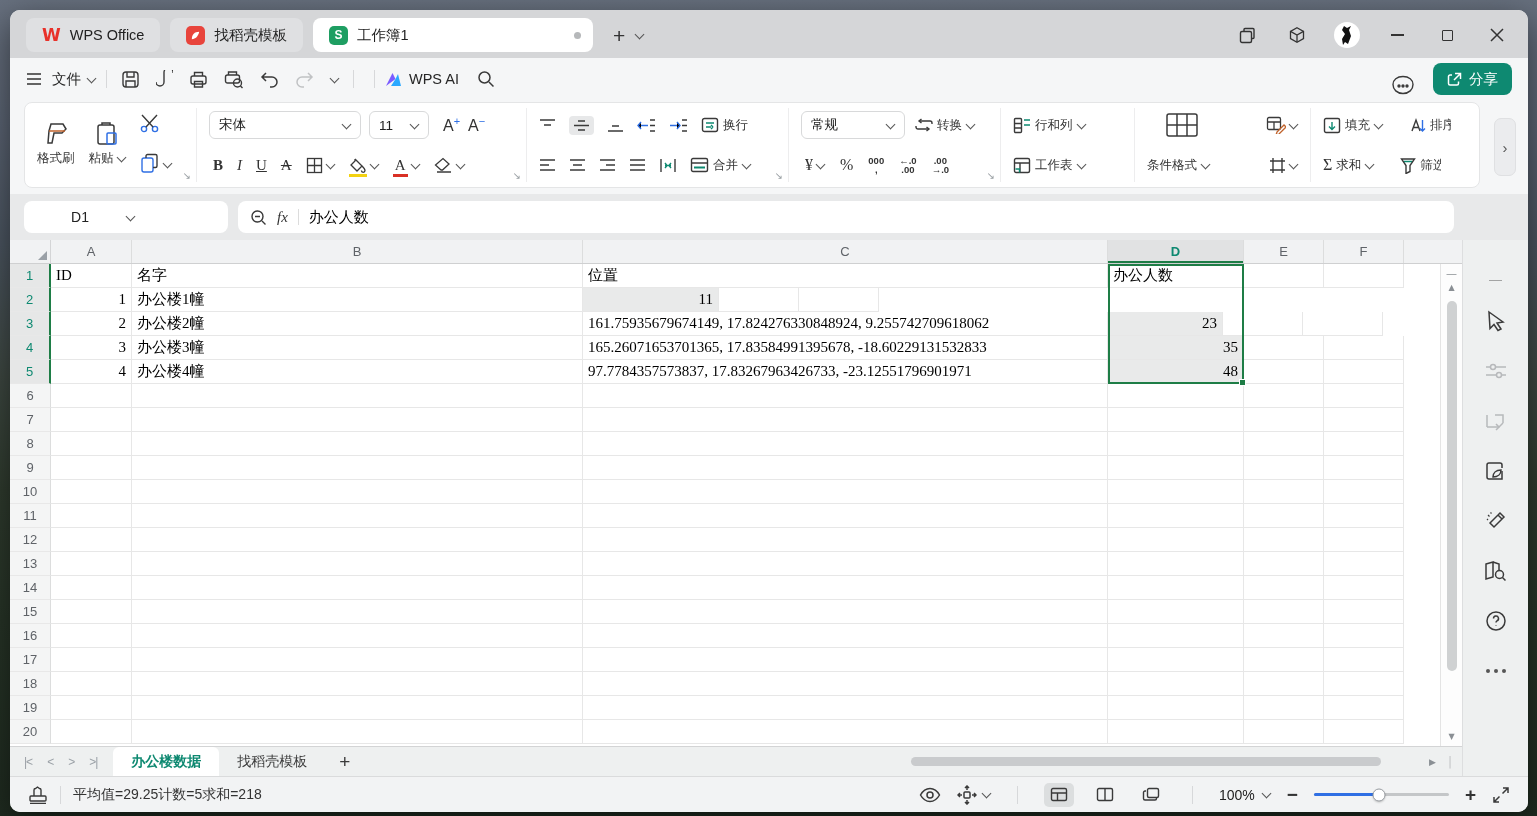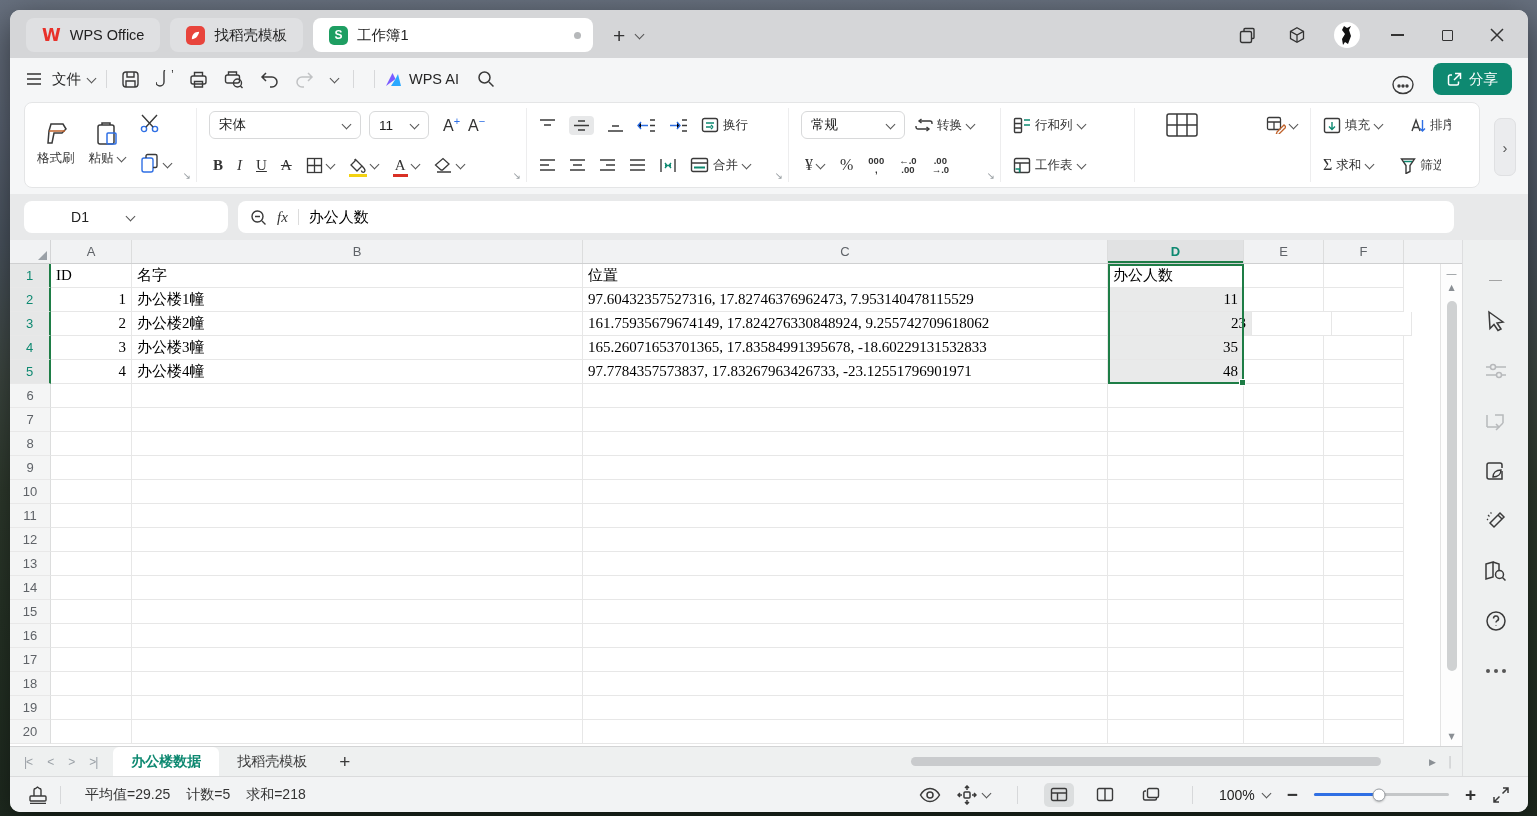--- a/index.html
+++ b/index.html
@@ -87,21 +87,21 @@
   .nav{display:flex;gap:15px;color:#9aa0a6;font-size:12px;letter-spacing:-1px;margin-right:16px}
   .sheet-tab{height:30px;display:flex;align-items:center;padding:0 18px;font-size:14px;color:#3a3a3a}
   .sheet-tab.active{background:#fff;color:#0e8971;font-weight:700;border-radius:6px 6px 0 0}
   .tab-plus{font-size:19px;color:#3a3a3a;margin-left:14px}
   .tab-spacer{flex:1}
   .hthumb{width:470px;height:9px;border-radius:5px;background:#c9cbcd;margin-right:48px}
   .hs-right{display:flex;align-items:center;gap:12px;color:#8a8f94;font-size:9px;margin-right:10px;font-family:"DejaVu Sans",sans-serif}
   .hs-right .bar{color:#c2c4c6;font-size:12px}
   
   .statusbar{height:36px;background:#f2f3f4;border-top:1px solid #dadbdc;display:flex;align-items:center;padding:0 18px;font-size:14px;color:#333;flex:none}
-  .stats{display:flex;gap:16px;margin-left:12px}
+  .stats{display:flex;margin-left:0}
   .sb-right{margin-left:auto;display:flex;align-items:center;gap:16px}
   .viewbtn{width:30px;height:24px;border-radius:5px;display:flex;align-items:center;justify-content:center}
   .viewbtn.active{background:#dcdedf}
   .zoomlbl{display:flex;align-items:center;gap:7px;color:#222}
   .pm{font-size:19px;font-weight:600;color:#333;line-height:1}
   .slider{width:135px;height:3px;background:#c4c6c8;border-radius:2px;position:relative}
   .slider .fill{position:absolute;left:0;top:0;height:3px;width:48%;background:#2f6fe4;border-radius:2px}
   .slider .knob{position:absolute;left:48%;top:50%;transform:translate(-50%,-50%);width:13px;height:13px;border-radius:50%;background:#fff;border:1px solid #9a9ea3;box-shadow:0 1px 2px rgba(0,0,0,.2)}
   
   .sidebar{width:66px;background:#eef0f0;border-left:1px solid #dddedf;display:flex;flex-direction:column;align-items:center;padding-top:22px;flex:none}
@@ -454,20 +454,32 @@
             </svg>
           <span style="display:flex;align-items:center;gap:3px">
             <svg width="20" height="18" viewBox="0 0 20 18" fill="none" stroke="#3a3a3a" stroke-width="1.3">
                 <rect x="1.5" y="1.5" width="13" height="12" rx="1.5"></rect>
                 <path d="M1.5 6 h13 M8 6 v7.5"></path>
                 <path d="M11 16 l7-7 2 2 -7 7 -3 1 z" stroke="#c0622b"></path>
               </svg>
             <span class="chev"></span>
           </span>
         </div>
+        <div class="rrow" style="justify-content:space-between">
+          <span class="tbtn">
+            <span>条件格式</span>
+            <span class="chev"></span>
+          </span>
+          <span style="display:flex;align-items:center;gap:3px">
+            <svg width="17" height="17" viewBox="0 0 17 17" fill="none" stroke="#3a3a3a" stroke-width="1.4">
+                <path d="M4 1 v15 M13 1 v15 M1 4 h15 M1 13 h15"></path>
+              </svg>
+            <span class="chev"></span>
+          </span>
+        </div>
       </div>
 
       <div class="rgroup" style="width:230px;border-right:none">
         <div class="rrow" style="gap:26px">
           <span class="tbtn">
             <svg width="18" height="17" viewBox="0 0 18 17" fill="none" stroke="#3a3a3a" stroke-width="1.4">
                 <rect x="1.5" y="1.5" width="15" height="14" rx="1.5"></rect>
                 <path d="M9 5 v7 M6 9.5 l3 3 3-3" stroke="#0e8971"></path>
               </svg>
             <span>填充</span>
@@ -539,31 +551,30 @@
             <div class="cell" style="width: 451px;">名字</div>
             <div class="cell" style="width: 525px;">位置</div>
             <div class="cell" style="width: 136px;">办公人数</div>
             <div class="cell" style="width: 80px;"></div>
             <div class="cell" style="width: 80px;"></div>
           </div>
           <div class="grow">
             <div class="row-hdr sel">2</div>
             <div class="cell num" style="width: 81px;">1</div>
             <div class="cell" style="width: 451px;">办公楼1幢</div>
-            <div class="cell" style="width: 525px;">97.60432357527316, 17.82746376962473, 7.953140478115529</div>
             <div class="cell num selfill" style="width: 136px;">11</div>
             <div class="cell" style="width: 80px;"></div>
             <div class="cell" style="width: 80px;"></div>
           </div>
           <div class="grow">
             <div class="row-hdr sel">3</div>
             <div class="cell num" style="width: 81px;">2</div>
             <div class="cell" style="width: 451px;">办公楼2幢</div>
             <div class="cell" style="width: 525px;">161.75935679674149, 17.824276330848924, 9.255742709618062</div>
-            <div class="cell num selfill" style="width: 144px;">23</div>
+            <div class="cell num selfill" style="width: 115px;">23</div>
             <div class="cell" style="width: 80px;"></div>
             <div class="cell" style="width: 80px;"></div>
           </div>
           <div class="grow">
             <div class="row-hdr sel">4</div>
             <div class="cell num" style="width: 81px;">3</div>
             <div class="cell" style="width: 451px;">办公楼3幢</div>
             <div class="cell" style="width: 525px;">165.26071653701365, 17.83584991395678, -18.60229131532833</div>
             <div class="cell num selfill" style="width: 136px;">35</div>
             <div class="cell" style="width: 80px;"></div>

